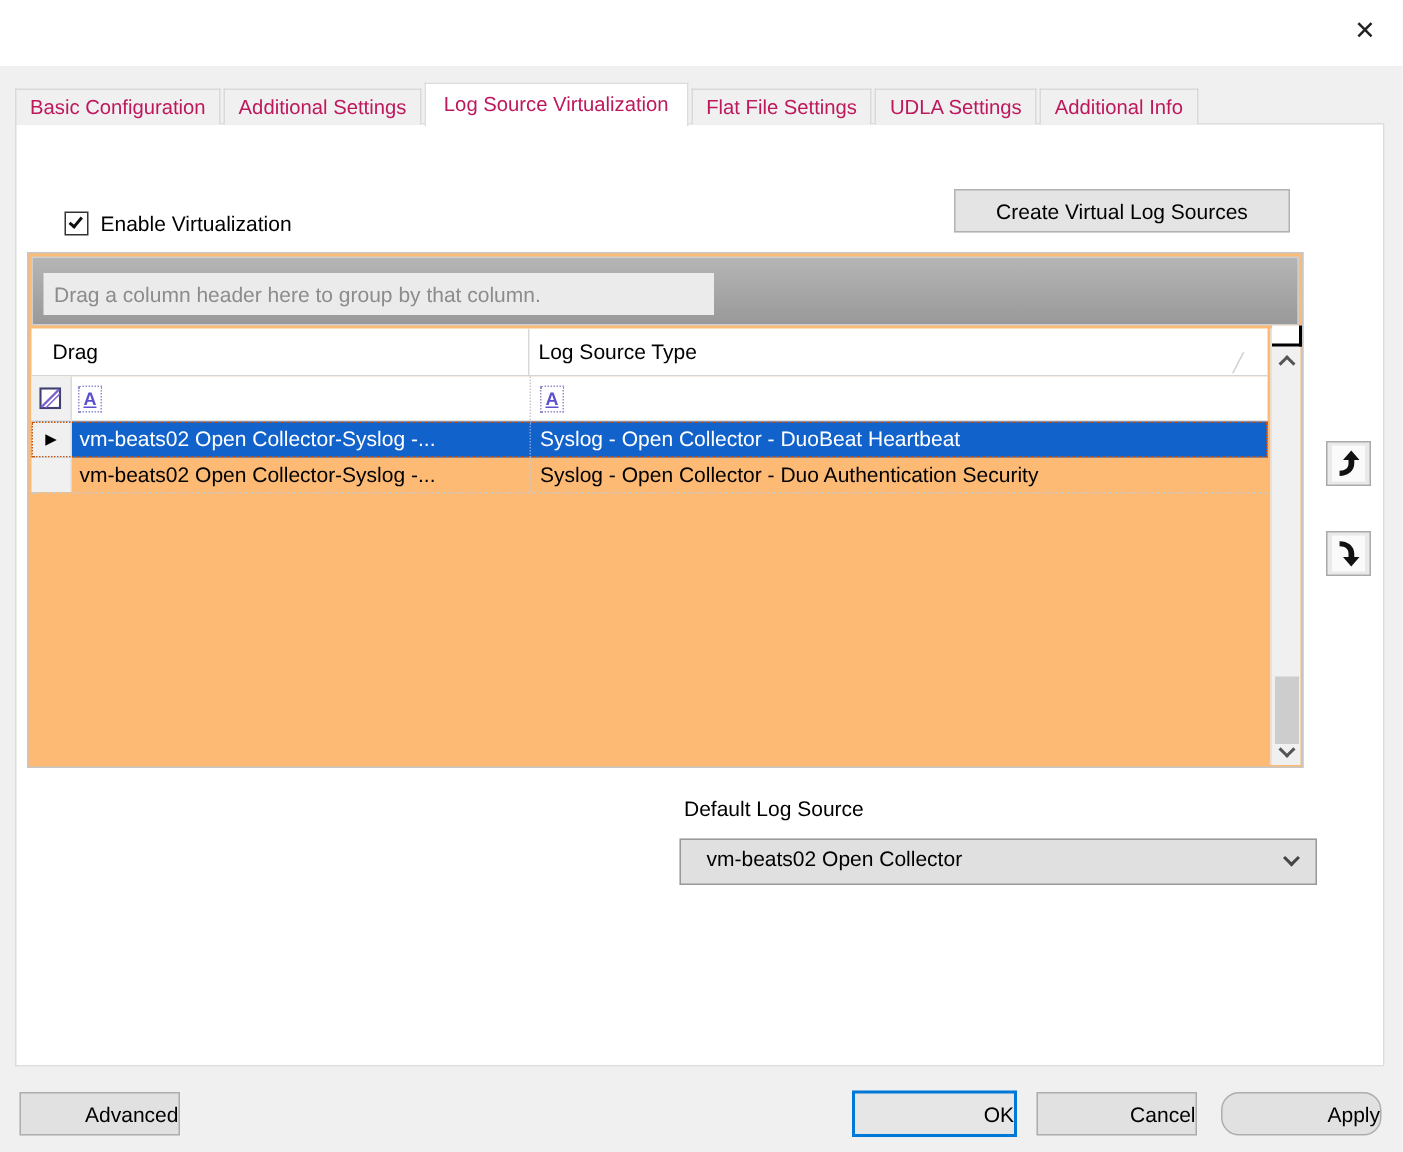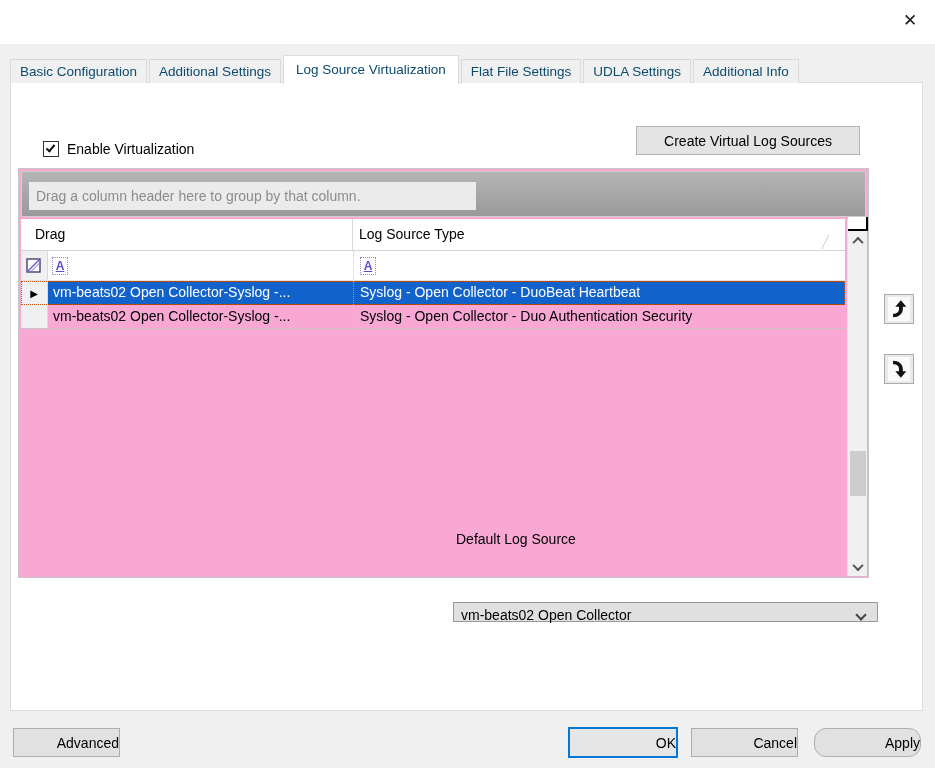--- a/index.html
+++ b/index.html
@@ -12,42 +12,42 @@
 
   
   .titlebar { position:absolute; left:0; top:0; width:935px; height:44px; background:#ffffff; }
   .title-text { position:absolute; left:12px; top:12px; font-size:15.5px; color:#111; }
   .close-btn { position:absolute; right:12px; top:8px; width:26px; height:26px;
     font-size:17px; font-weight:300; color:#222; text-align:center; line-height:26px; cursor:default; }
 
   
   .tabstrip { position:absolute; left:10px; top:54px; height:29px; display:flex; align-items:flex-end; z-index:3; }
   .tab { height:24px; padding:0 9px; background:#f0f0f0; border:1px solid #d9d9d9; border-bottom:none;
-    font-size:13.5px; line-height:23px; color:#0c4a6e; margin-right:2px; white-space:nowrap; }
+    font-size:13.5px; line-height:23px; color:#be185d; margin-right:2px; white-space:nowrap; }
   .tab.active { height:29px; background:#fff; border:1px solid #dcdcdc; border-bottom:none;
     line-height:27px; margin-bottom:-1px; padding:0 12px; position:relative; z-index:4; }
 
   
   .tabpage { position:absolute; left:10px; top:82px; width:913px; height:629px;
     background:#fff; border:1px solid #dcdcdc; z-index:2; }
 
   
   .chk-row { position:absolute; left:32px; top:58px; display:flex; align-items:center; }
   .checkbox { width:16px; height:16px; background:#fff; border:1.5px solid #333; position:relative; }
   .checkbox .mark { position:absolute; left:4px; top:1px; width:5px; height:9px;
     border-right:2px solid #111; border-bottom:2px solid #111; transform:rotate(40deg); }
   .chk-label { margin-left:8px; font-size:14px; }
 
   .btn { background:#e1e1e1; border:1px solid #adadad; font-family:inherit; font-size:14px; color:#000;
     text-align:center; cursor:default; }
   .create-btn { position:absolute; left:625px; top:43px; width:224px; height:29px; background:#e4e4e4; border-color:#b2b2b2; }
 
   
-  .grid { position:absolute; left:7px; top:85px; width:851px; height:410px;
-    background:#f9a8d4; border:1px solid #c6c6c6; }
+  .grid { position:absolute; left:7px; top:85px; width:851px; height:344px;
+    background:#fdba74; border:1px solid #c6c6c6; }
   .group-panel { position:absolute; left:2px; top:2px; width:845px; height:46px;
     background:linear-gradient(180deg,#b5b5b5,#999999); border:1px solid #cfcfcf; }
   .group-hint { position:absolute; left:7px; top:10px; width:447px; height:28px;
     background:#ebebeb; color:#8c8c8c; font-size:14px; line-height:28px; padding-left:7px; }
 
   .header-row { position:absolute; left:2px; top:50px; width:824px; height:32px;
     background:#fff; border-bottom:1px solid #d4d4d4; display:flex; }
   .hdr-cell { font-size:14px; color:#000; line-height:31px; border-right:1px solid #d9d9d9; position:relative; }
   .hdr-name { width:332px; padding-left:14px; }
   .hdr-type { flex:1; padding-left:6px; border-right:none; }
@@ -89,22 +89,22 @@
   .sb-thumb { position:absolute; left:2px; top:232px; width:16px; height:45px; background:#cdcdcd; }
 
   
   .move-btn { position:absolute; left:873px; width:30px; height:30px; background:#e9e9e9;
     border:1px solid #aaaaaa; display:flex; align-items:center; justify-content:center; }
   .move-up { top:211px; } .move-down { top:271px; }
   .move-inner { width:22px; height:24px; background:#fafafa; display:flex; align-items:center; justify-content:center; }
 
   
   .dls-label { position:absolute; left:445px; top:448px; font-size:14px; }
-  .dls-combo { position:absolute; left:442px; top:476px; width:425px; height:20px;
-    background:#e0e0e0; border:1px solid #999; font-size:14px; line-height:25px; padding-left:7px; color:#000;margin-top:43px; }
+  .dls-combo { position:absolute; left:442px; top:476px; width:425px; height:31px;
+    background:#e0e0e0; border:1px solid #999; font-size:14px; line-height:25px; padding-left:17px; color:#000; }
   .dls-chev { position:absolute; right:12px; top:8px; width:8px; height:8px;
     border-left:2px solid #444; border-top:2px solid #444; transform:rotate(225deg); }
 
   
   .footer-btn { position:absolute; top:728px; height:29px;text-align:right; }
   .btn-advanced { left:13px; width:107px; }
   .btn-ok { left:568px; width:110px; height:31px; top:727px; border:2px solid #0078d7; background:#e6e6e6; }
   .btn-cancel { left:691px; width:107px; }
   .btn-apply { left:814px; width:107px;border-radius:12px; }
 </style>

